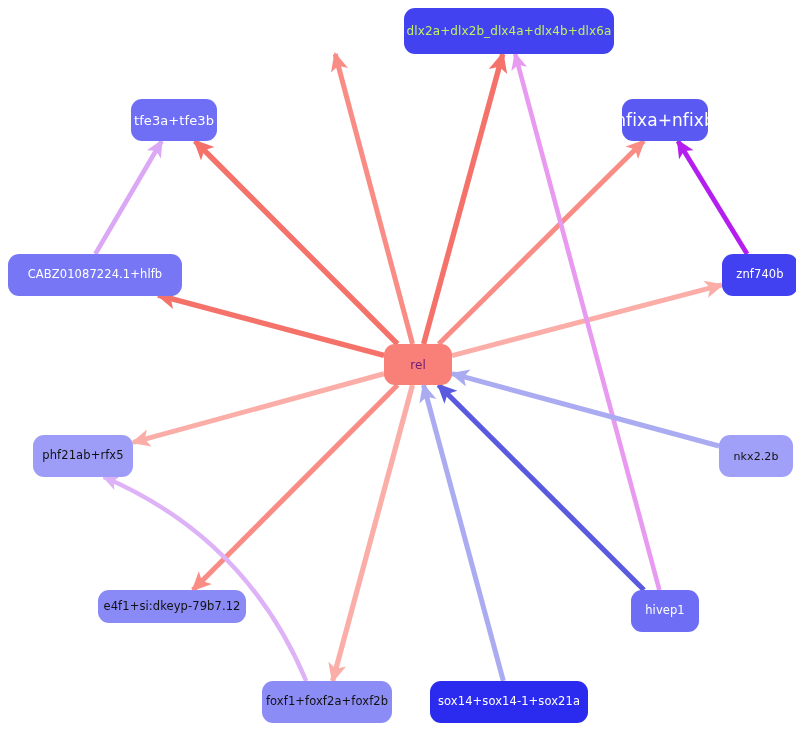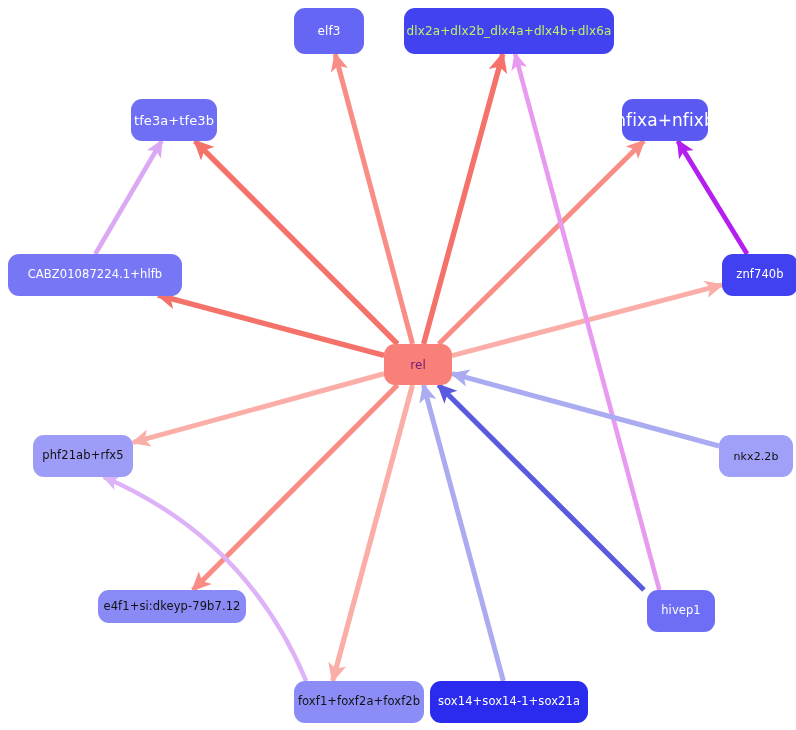--- a/index.html
+++ b/index.html
@@ -118,23 +118,20 @@
       <path d="M 412.4725925925926 385 L 332.6622222222222 681" fill="none" stroke="#FBAEA8" stroke-width="5.2" stroke-linecap="butt" marker-end="url(#arw8)"></path>
       <path d="M 95.32903225806452 254 L 161.67096774193547 141" fill="none" stroke="#DBA8F5" stroke-width="4.6" stroke-linecap="butt" marker-end="url(#arw9)"></path>
       <path d="M 747.1290322580645 254 L 677.8709677419355 141" fill="none" stroke="#B41EEE" stroke-width="4.8" stroke-linecap="butt" marker-end="url(#arw10)"></path>
       <path d="M 659.351724137931 590 L 515.1862068965518 54" fill="none" stroke="#E79AF0" stroke-width="4.6" stroke-linecap="butt" marker-end="url(#arw11)"></path>
       <path d="M 643.9574036511157 590 L 438.5415821501014 385" fill="none" stroke="#5A5ADF" stroke-width="5.2" stroke-linecap="butt" marker-end="url(#arw12)"></path>
       <path d="M 719 445.98372781065086 L 452 373.70414201183434" fill="none" stroke="#ABABF2" stroke-width="5" stroke-linecap="butt" marker-end="url(#arw13)"></path>
       <path d="M 503.3377777777778 681 L 423.5274074074074 385" fill="none" stroke="#ABABF2" stroke-width="5" stroke-linecap="butt" marker-end="url(#arw14)"></path>
       <path d="M 306.1707317073171 681 Q 246.1792470001636 538.155543625854 103.82926829268293 477" fill="none" stroke="#DDB2F6" stroke-width="4.4" stroke-linecap="butt" marker-end="url(#arw15)"></path>
     </svg>
   <div id="node-layer">
-      <div class="node" style="left: 294px; top: 8px; width: 70px; height: 46px; background: rgb(102, 102, 244); color: rgb(255, 255, 255); font-size: 12px;">
-        <span class="node-label">elf3</span>
-      </div>
       <div class="node" style="left: 404px; top: 8px; width: 210px; height: 46px; background: rgb(66, 66, 240); color: #bef264; font-size: 12px;">
         <span class="node-label">dlx2a+dlx2b_dlx4a+dlx4b+dlx6a</span>
       </div>
       <div class="node" style="left: 131px; top: 99px; width: 86px; height: 42px; background: rgb(111, 111, 245); color: rgb(255, 255, 255); font-size: 13px;">
         <span class="node-label">tfe3a+tfe3b</span>
       </div>
       <div class="node" style="left: 622px; top: 99px; width: 86px; height: 42px; background: rgb(90, 90, 243); color: rgb(255, 255, 255); font-size: 17px;">
         <span class="node-label">nfixa+nfixb</span>
       </div>
       <div class="node" style="left: 8px; top: 254px; width: 174px; height: 42px; background: rgb(119, 119, 246); color: rgb(255, 255, 255); font-size: 11.5px;">
@@ -148,23 +145,23 @@
       </div>
       <div class="node" style="left: 33px; top: 435px; width: 100px; height: 42px; background: rgb(157, 157, 247); color: rgb(17, 17, 17); font-size: 11.5px;">
         <span class="node-label">phf21ab+rfx5</span>
       </div>
       <div class="node" style="left: 719px; top: 435px; width: 74px; height: 42px; background: rgb(160, 160, 248); color: rgb(17, 17, 17); font-size: 11px;">
         <span class="node-label">nkx2.2b</span>
       </div>
       <div class="node" style="left: 98px; top: 590px; width: 148px; height: 33px; background: rgb(138, 138, 246); color: rgb(17, 17, 17); font-size: 11.5px;">
         <span class="node-label">e4f1+si:dkeyp-79b7.12</span>
       </div>
-      <div class="node" style="left: 631px; top: 590px; width: 68px; height: 42px; background: rgb(109, 109, 245); color: rgb(255, 255, 255); font-size: 11.5px; margin-left: 16px;">
+      <div class="node" style="left: 631px; top: 590px; width: 68px; height: 42px; background: rgb(109, 109, 245); color: rgb(255, 255, 255); font-size: 11.5px;">
         <span class="node-label">hivep1</span>
       </div>
-      <div class="node" style="left: 262px; top: 681px; width: 130px; height: 42px; background: rgb(140, 140, 246); color: rgb(17, 17, 17); font-size: 11.5px; margin-left: 32px;">
+      <div class="node" style="left: 262px; top: 681px; width: 130px; height: 42px; background: rgb(140, 140, 246); color: rgb(17, 17, 17); font-size: 11.5px;">
         <span class="node-label">foxf1+foxf2a+foxf2b</span>
       </div>
       <div class="node" style="left: 430px; top: 681px; width: 158px; height: 42px; background: rgb(43, 43, 239); color: rgb(255, 255, 255); font-size: 11.5px;">
         <span class="node-label">sox14+sox14-1+sox21a</span>
       </div>
     </div>
 </div>
 
 </body></html>

